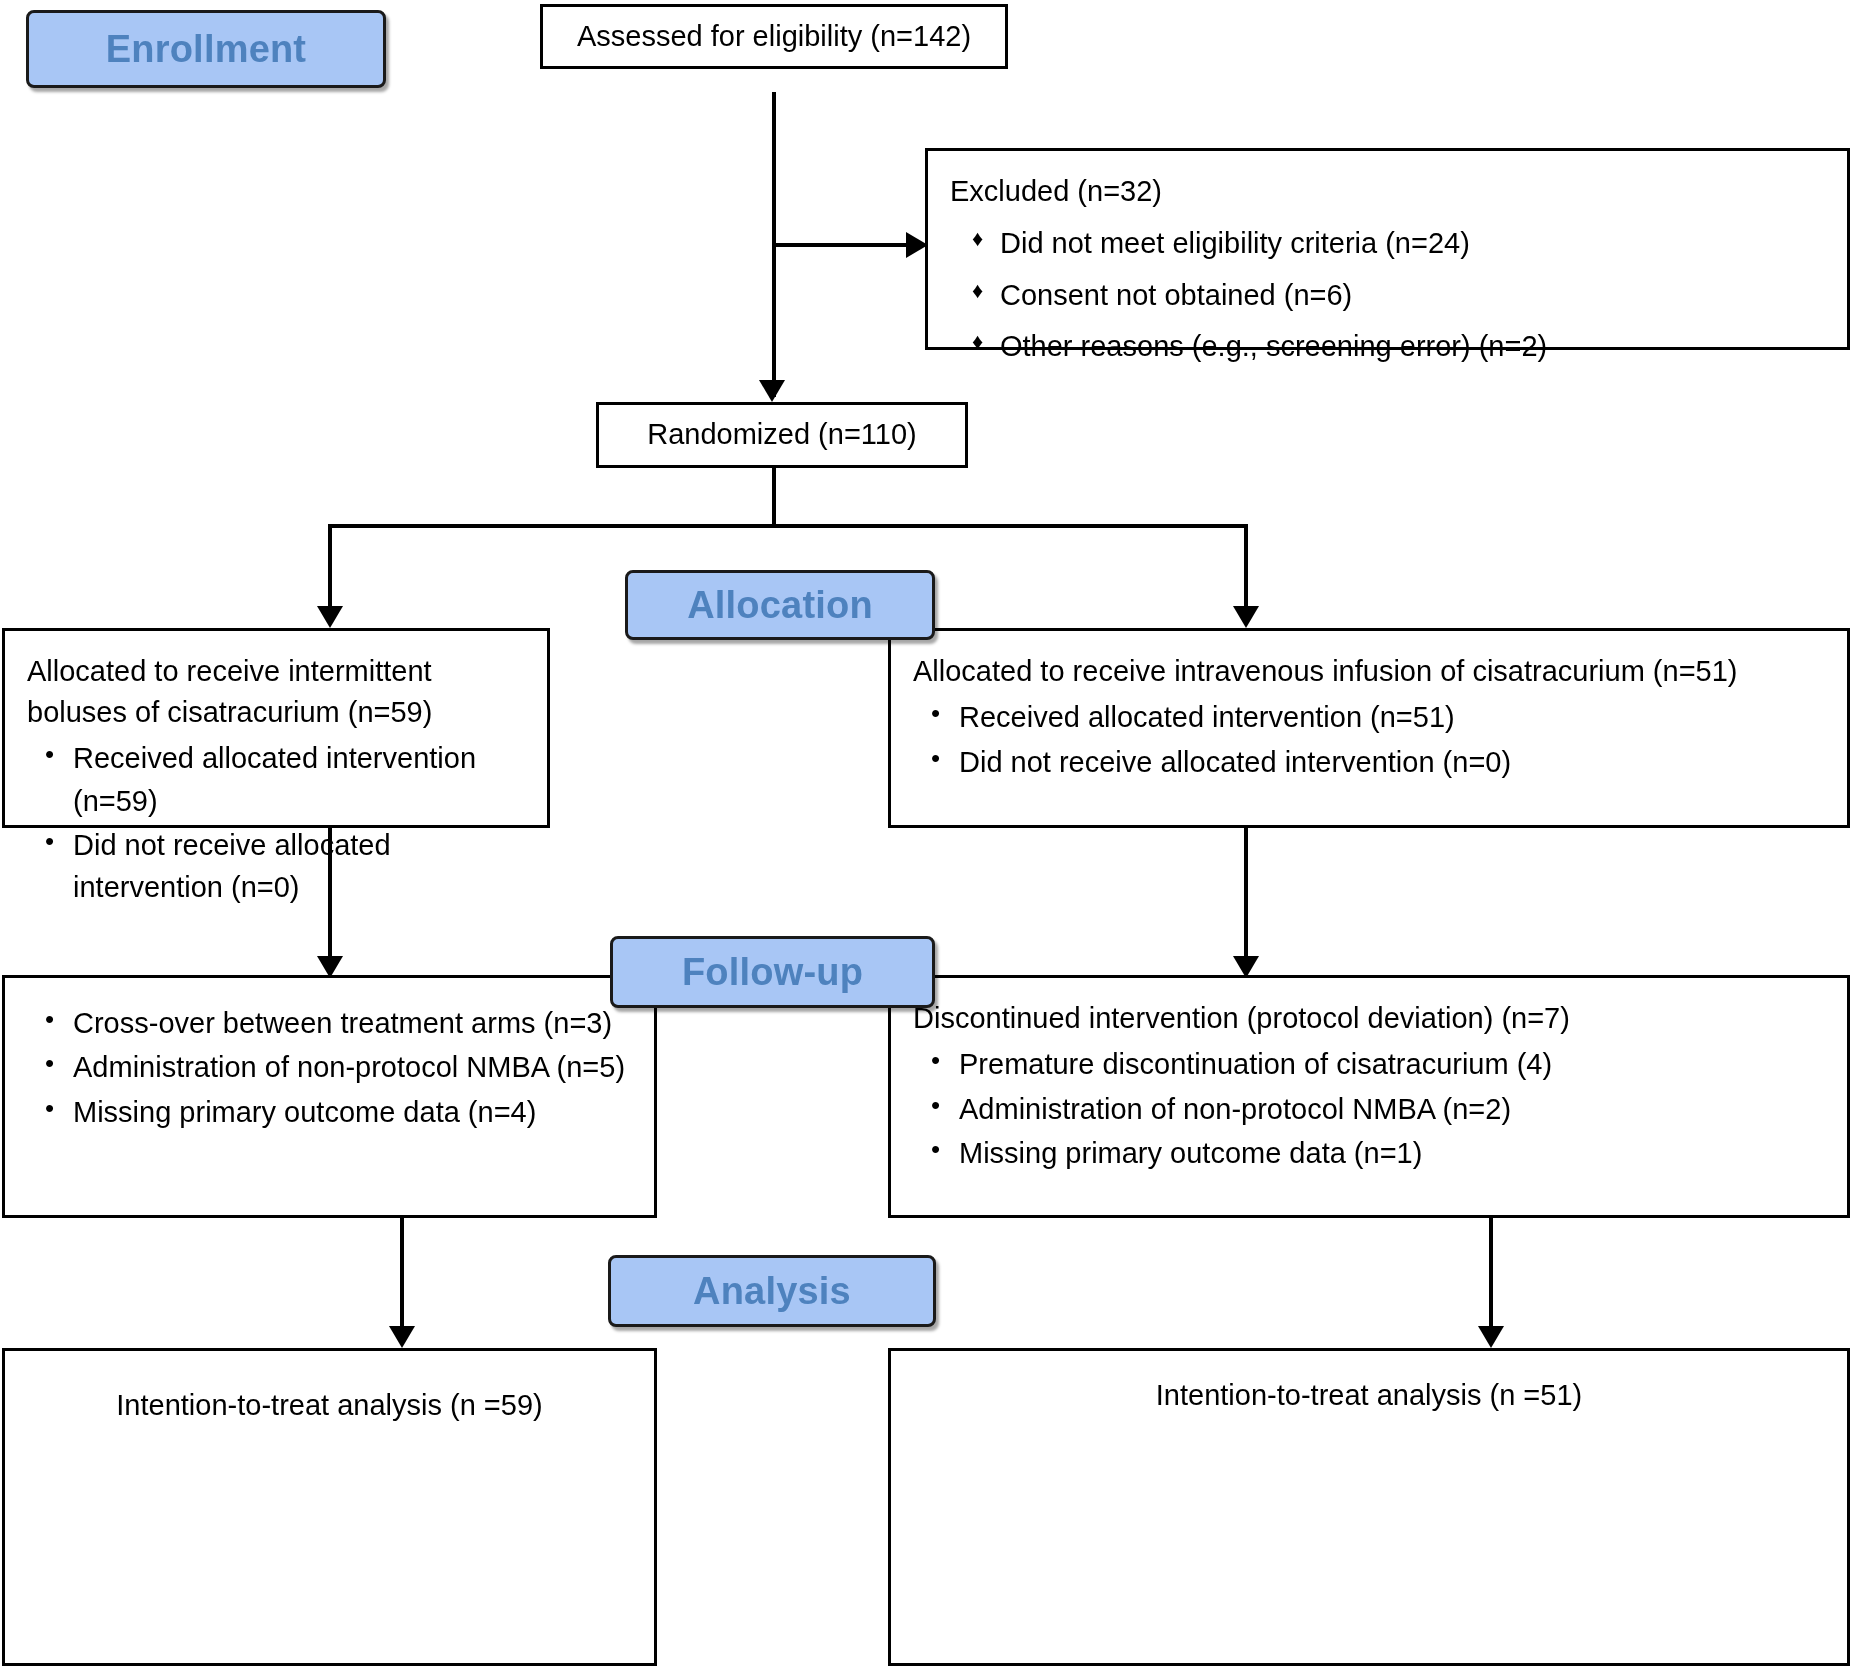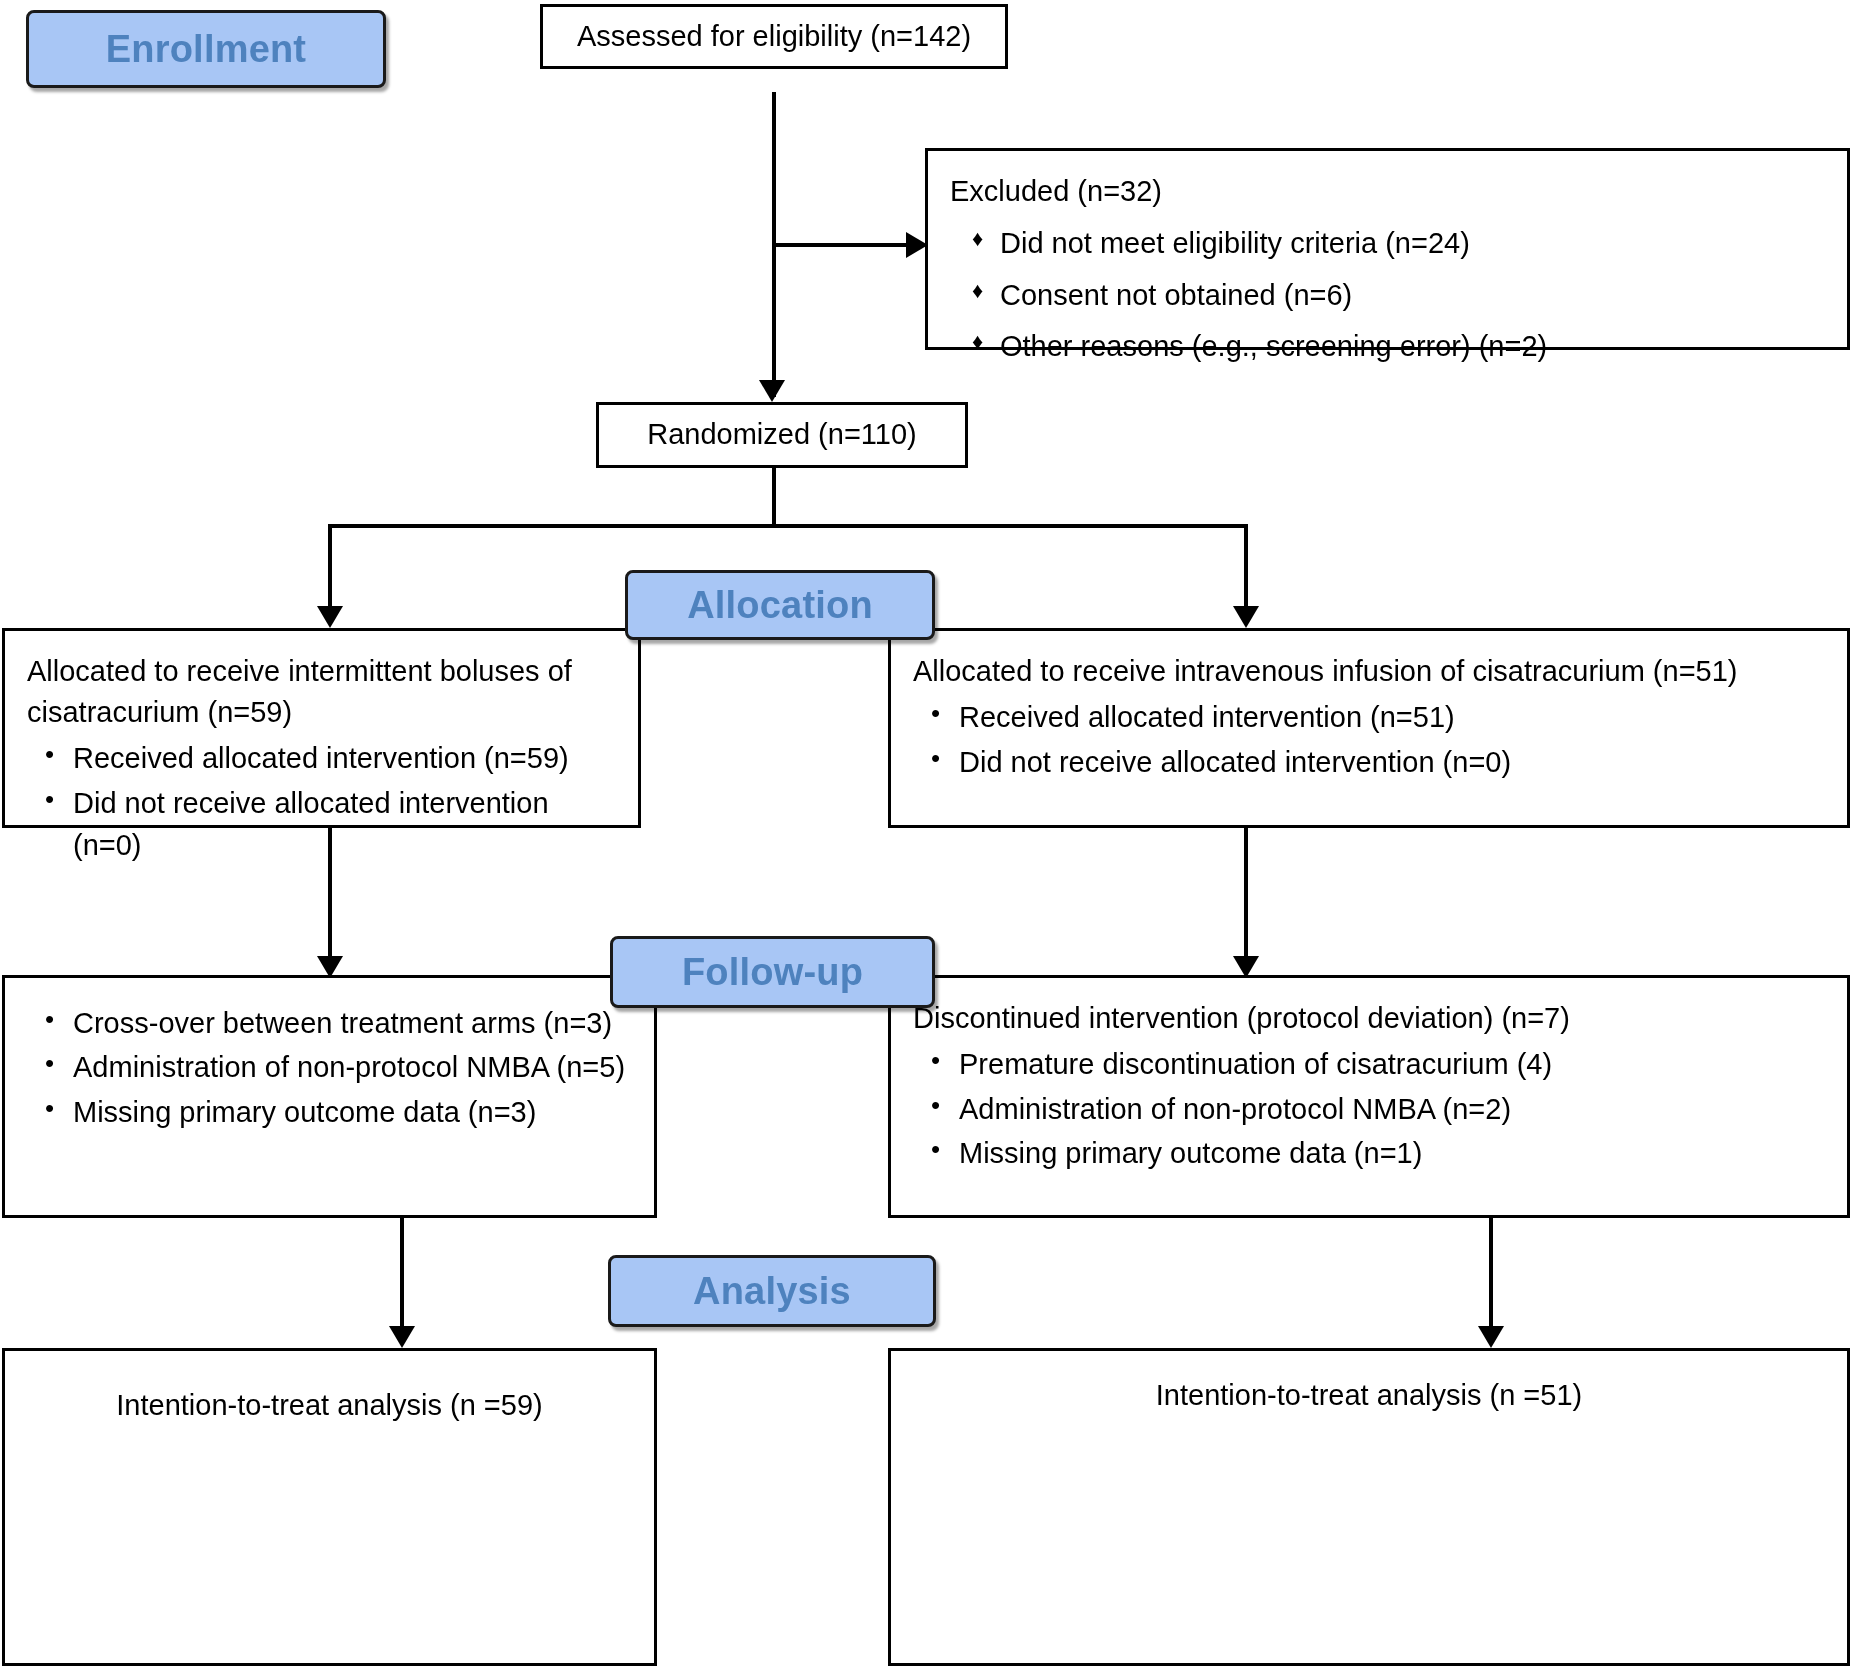--- a/index.html
+++ b/index.html
@@ -166,21 +166,21 @@
   <div class="hline" style="left:328px; top:524px; width:920px;"></div>
   <div class="vline" style="left:328px; top:524px; height:86px;"></div>
   <div class="vline" style="left:1244px; top:524px; height:86px;"></div>
   <div class="arrow-down" style="left:317px; top:606px;"></div>
   <div class="arrow-down" style="left:1233px; top:606px;"></div>
 
   <div class="badge" style="left:625px; top:570px; width:310px; height:70px;">
     <span>Allocation</span>
   </div>
 
-  <div class="box padded" style="left:2px; top:628px; width:639px; height:200px;">
+  <div class="box padded" style="left:2px; top:628px; width:548px; height:200px;">
     <div class="head-line">Allocated to receive intermittent boluses of cisatracurium (n=59)</div>
     <ul class="blist">
       <li>Received allocated intervention (n=59)</li>
       <li>Did not receive allocated intervention (n=0)</li>
     </ul>
   </div>
 
   <div class="box padded" style="left:888px; top:628px; width:962px; height:200px;">
     <div class="head-line">Allocated to receive intravenous infusion of cisatracurium (n=51)</div>
     <ul class="blist">
@@ -195,21 +195,21 @@
   <div class="arrow-down" style="left:1233px; top:956px;"></div>
 
   <div class="badge" style="left:610px; top:936px; width:325px; height:72px;">
     <span>Follow-up</span>
   </div>
 
   <div class="box padded" style="left:2px; top:975px; width:655px; height:243px;">
     <ul class="blist">
       <li>Cross-over between treatment arms (n=3)</li>
       <li>Administration of non-protocol NMBA (n=5)</li>
-      <li>Missing primary outcome data (n=3)</li>
+      <li>Missing primary outcome data (n=4)</li>
     </ul>
   </div>
 
   <div class="box padded" style="left:888px; top:975px; width:962px; height:243px;">
     <div class="head-line">Discontinued intervention (protocol deviation) (n=7)</div>
     <ul class="blist">
       <li>Premature discontinuation of cisatracurium (4)</li>
       <li>Administration of non-protocol NMBA (n=2)</li>
       <li>Missing primary outcome data (n=1)</li>
     </ul>

